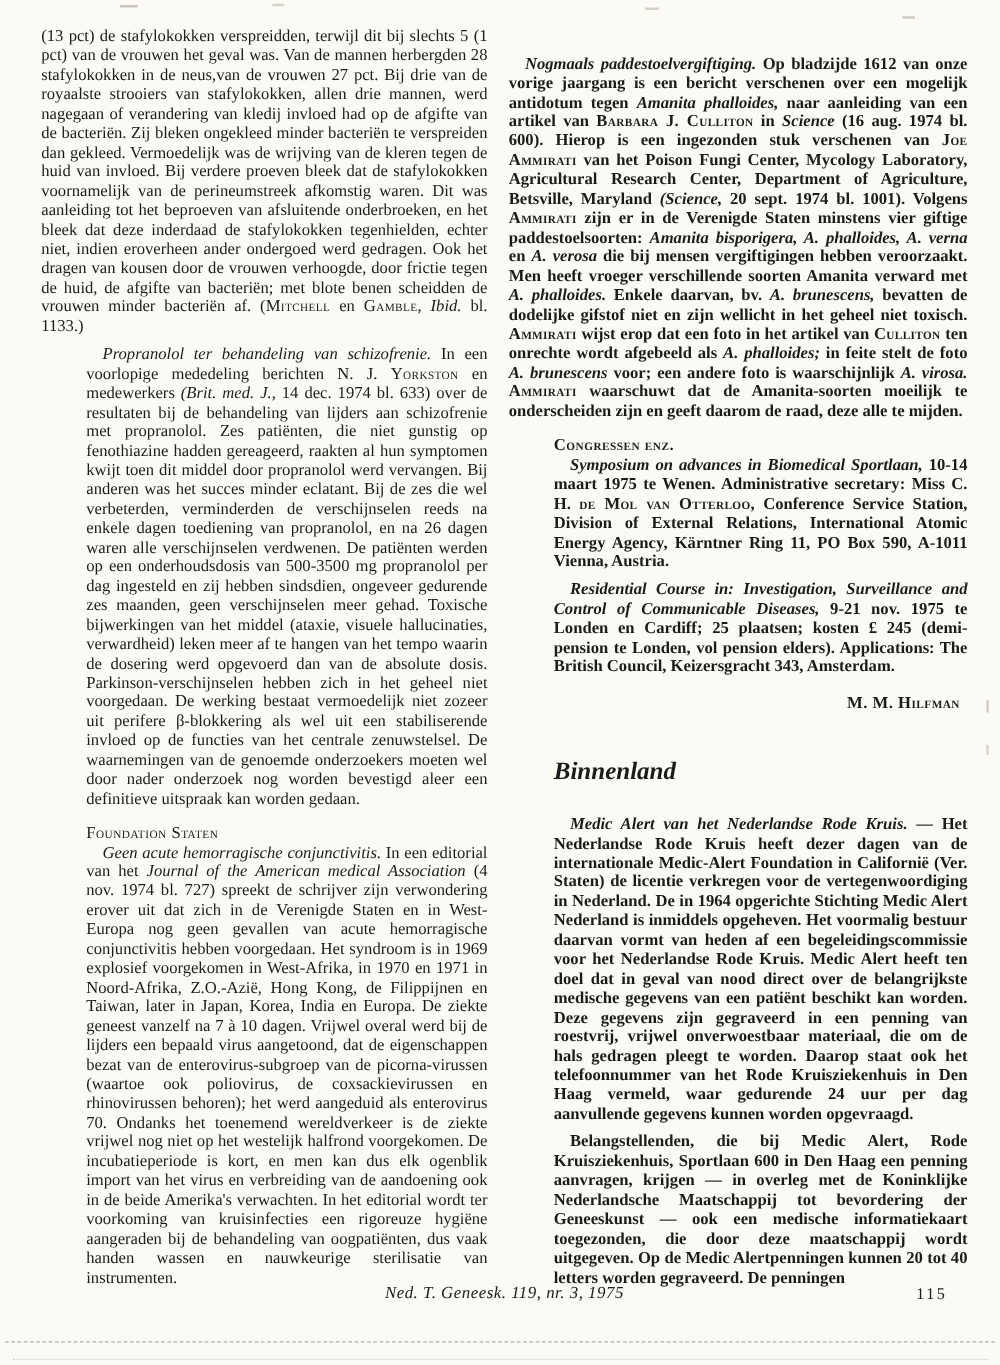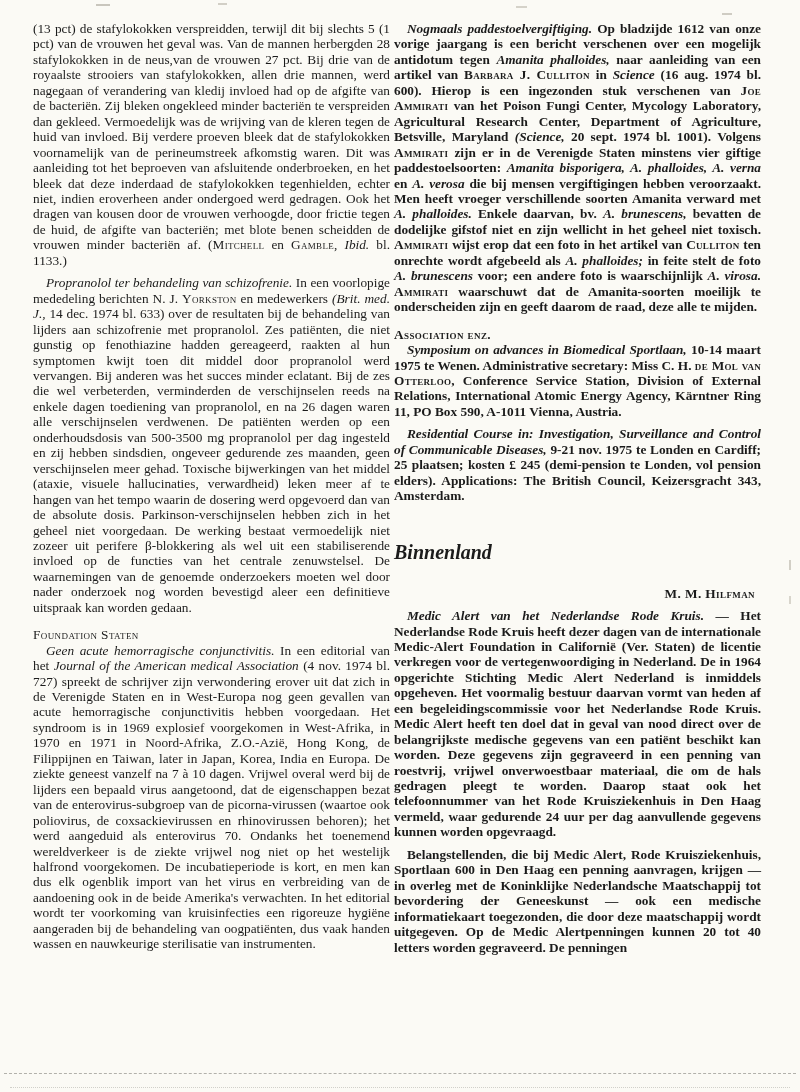--- a/index.html
+++ b/index.html
@@ -7,27 +7,27 @@
     width:800px;height:1092px;
     background:#fbfaf5;
     font-family:"Liberation Serif","DejaVu Serif",serif;
     color:#1b1b1b;
     position:relative;
     overflow:hidden;
   }
   .page{position:absolute;inset:0;}
   .columns{
     position:absolute;top:21px;left:33px;
-    display:flex;gap:4px;
+    display:flex;gap:17px;align-items:flex-end;
   }
   .col{font-size:13.3px;line-height:15.45px;}
   .col.left{width:357px;}
   .col.right{width:367px;font-weight:bold;}
   .block{margin:0;}
-  .block + .block{margin-top:7px;}
+  .block + .block{margin-top:7px;margin-left:36px;}
   .block.para{text-align:justify;}
   .block.para.indent{text-indent:13px;}
   .block.heading{
     font-variant:small-caps;
     letter-spacing:.4px;
     margin-top:12px;
   }
   .block.heading + .block{margin-top:0;}
   .block.signature{
     text-align:right;
@@ -78,30 +78,34 @@
 
   <div class="columns">
     <div class="col left">
         <div class="block para">(13 pct) de stafylokokken verspreidden, terwijl dit bij slechts 5 (1 pct) van de vrouwen het geval was. Van de mannen herbergden 28 stafylokokken in de neus,van de vrouwen 27 pct. Bij drie van de royaalste strooiers van stafylokokken, allen drie mannen, werd nagegaan of verandering van kledij invloed had op de afgifte van de bacteriën. Zij bleken ongekleed minder bacteriën te verspreiden dan gekleed. Vermoedelijk was de wrijving van de kleren tegen de huid van invloed. Bij verdere proeven bleek dat de stafylokokken voornamelijk van de perineumstreek afkomstig waren. Dit was aanleiding tot het beproeven van afsluitende onderbroeken, en het bleek dat deze inderdaad de stafylokokken tegenhielden, echter niet, indien eroverheen ander ondergoed werd gedragen. Ook het dragen van kousen door de vrouwen verhoogde, door frictie tegen de huid, de afgifte van bacteriën; met blote benen scheidden de vrouwen minder bacteriën af. (<span class="sc">Mitchell</span> en <span class="sc">Gamble</span>, <i>Ibid.</i> bl. 1133.)</div>
         <div class="block para indent"><i>Propranolol ter behandeling van schizofrenie.</i> In een voorlopige mededeling berichten N. J. <span class="sc">Yorkston</span> en medewerkers <i>(Brit. med. J.,</i> 14 dec. 1974 bl. 633) over de resultaten bij de behandeling van lijders aan schizofrenie met propranolol. Zes patiënten, die niet gunstig op fenothiazine hadden gereageerd, raakten al hun symptomen kwijt toen dit middel door propranolol werd vervangen. Bij anderen was het succes minder eclatant. Bij de zes die wel verbeterden, verminderden de verschijnselen reeds na enkele dagen toediening van propranolol, en na 26 dagen waren alle verschijnselen verdwenen. De patiënten werden op een onderhoudsdosis van 500-3500 mg propranolol per dag ingesteld en zij hebben sindsdien, ongeveer gedurende zes maanden, geen verschijnselen meer gehad. Toxische bijwerkingen van het middel (ataxie, visuele hallucinaties, verwardheid) leken meer af te hangen van het tempo waarin de dosering werd opgevoerd dan van de absolute dosis. Parkinson-verschijnselen hebben zich in het geheel niet voorgedaan. De werking bestaat vermoedelijk niet zozeer uit perifere β-blokkering als wel uit een stabiliserende invloed op de functies van het centrale zenuwstelsel. De waarnemingen van de genoemde onderzoekers moeten wel door nader onderzoek nog worden bevestigd aleer een definitieve uitspraak kan worden gedaan.</div>
         <div class="block heading">Foundation Staten</div>
         <div class="block para indent"><i>Geen acute hemorragische conjunctivitis.</i> In een editorial van het <i>Journal of the American medical Association</i> (4 nov. 1974 bl. 727) spreekt de schrijver zijn verwondering erover uit dat zich in de Verenigde Staten en in West-Europa nog geen gevallen van acute hemorragische conjunctivitis hebben voorgedaan. Het syndroom is in 1969 explosief voorgekomen in West-Afrika, in 1970 en 1971 in Noord-Afrika, Z.O.-Azië, Hong Kong, de Filippijnen en Taiwan, later in Japan, Korea, India en Europa. De ziekte geneest vanzelf na 7 à 10 dagen. Vrijwel overal werd bij de lijders een bepaald virus aangetoond, dat de eigenschappen bezat van de enterovirus-subgroep van de picorna-virussen (waartoe ook poliovirus, de coxsackievirussen en rhinovirussen behoren); het werd aangeduid als enterovirus 70. Ondanks het toenemend wereldverkeer is de ziekte vrijwel nog niet op het westelijk halfrond voorgekomen. De incubatieperiode is kort, en men kan dus elk ogenblik import van het virus en verbreiding van de aandoening ook in de beide Amerika's verwachten. In het editorial wordt ter voorkoming van kruisinfecties een rigoreuze hygiëne aangeraden bij de behandeling van oogpatiënten, dus vaak handen wassen en nauwkeurige sterilisatie van instrumenten.</div>
       </div>
     <div class="col right">
         <div class="block para indent"><i>Nogmaals paddestoelvergiftiging.</i> Op bladzijde 1612 van onze vorige jaargang is een bericht verschenen over een mogelijk antidotum tegen <i>Amanita phalloides,</i> naar aanleiding van een artikel van <span class="sc">Barbara J. Culliton</span> in <i>Science</i> (16 aug. 1974 bl. 600). Hierop is een ingezonden stuk verschenen van <span class="sc">Joe Ammirati</span> van het Poison Fungi Center, Mycology Laboratory, Agricultural Research Center, Department of Agriculture, Betsville, Maryland <i>(Science,</i> 20 sept. 1974 bl. 1001). Volgens <span class="sc">Ammirati</span> zijn er in de Verenigde Staten minstens vier giftige paddestoelsoorten: <i>Amanita bisporigera, A. phalloides, A. verna</i> en <i>A. verosa</i> die bij mensen vergiftigingen hebben veroorzaakt. Men heeft vroeger verschillende soorten Amanita verward met <i>A. phalloides.</i> Enkele daarvan, bv. <i>A. brunescens,</i> bevatten de dodelijke gifstof niet en zijn wellicht in het geheel niet toxisch. <span class="sc">Ammirati</span> wijst erop dat een foto in het artikel van <span class="sc">Culliton</span> ten onrechte wordt afgebeeld als <i>A. phalloides;</i> in feite stelt de foto <i>A. brunescens</i> voor; een andere foto is waarschijnlijk <i>A. virosa.</i> <span class="sc">Ammirati</span> waarschuwt dat de Amanita-soorten moeilijk te onderscheiden zijn en geeft daarom de raad, deze alle te mijden.</div>
-        <div class="block heading">Association enz.</div>
+        <div class="block heading">Congressen enz.</div>
         <div class="block para indent"><i>Symposium on advances in Biomedical Sportlaan,</i> 10-14 maart 1975 te Wenen. Administrative secretary: Miss C. H. <span class="sc">de Mol van Otterloo</span>, Conference Service Station, Division of External Relations, International Atomic Energy Agency, Kärntner Ring 11, PO Box 590, A-1011 Vienna, Austria.</div>
         <div class="block para indent"><i>Residential Course in: Investigation, Surveillance and Control of Communicable Diseases,</i> 9-21 nov. 1975 te Londen en Cardiff; 25 plaatsen; kosten £ 245 (demi-pension te Londen, vol pension elders). Applications: The British Council, Keizersgracht 343, Amsterdam.</div>
+        <div class="block signature">M. M. Hilfman</div>
         <div class="block section-title">Binnenland</div>
-        <div class="block signature">M. M. Hilfman</div>
         <div class="block para indent"><i>Medic Alert van het Nederlandse Rode Kruis.</i> — Het Nederlandse Rode Kruis heeft dezer dagen van de internationale Medic-Alert Foundation in Californië (Ver. Staten) de licentie verkregen voor de vertegenwoordiging in Nederland. De in 1964 opgerichte Stichting Medic Alert Nederland is inmiddels opgeheven. Het voormalig bestuur daarvan vormt van heden af een begeleidingscommissie voor het Nederlandse Rode Kruis. Medic Alert heeft ten doel dat in geval van nood direct over de belangrijkste medische gegevens van een patiënt beschikt kan worden. Deze gegevens zijn gegraveerd in een penning van roestvrij, vrijwel onverwoestbaar materiaal, die om de hals gedragen pleegt te worden. Daarop staat ook het telefoonnummer van het Rode Kruisziekenhuis in Den Haag vermeld, waar gedurende 24 uur per dag aanvullende gegevens kunnen worden opgevraagd.</div>
         <div class="block para indent">Belangstellenden, die bij Medic Alert, Rode Kruisziekenhuis, Sportlaan 600 in Den Haag een penning aanvragen, krijgen — in overleg met de Koninklijke Nederlandsche Maatschappij tot bevordering der Geneeskunst — ook een medische informatiekaart toegezonden, die door deze maatschappij wordt uitgegeven. Op de Medic Alertpenningen kunnen 20 tot 40 letters worden gegraveerd. De penningen</div>
       </div>
   </div>
 
+  <div class="footer">
+    <span class="ref">Ned. T. Geneesk. 119, nr. 3, 1975</span>
+    <span class="pagenum">115</span>
+  </div>
 
   <div class="artifact edge-top-1"></div>
   <div class="artifact edge-top-2"></div>
   <div class="artifact edge-top-3"></div>
   <div class="artifact edge-top-4"></div>
   <div class="artifact edge-right-1"></div>
   <div class="artifact edge-right-2"></div>
   <div class="artifact scanline-1"></div>
   <div class="artifact scanline-2"></div>
 

